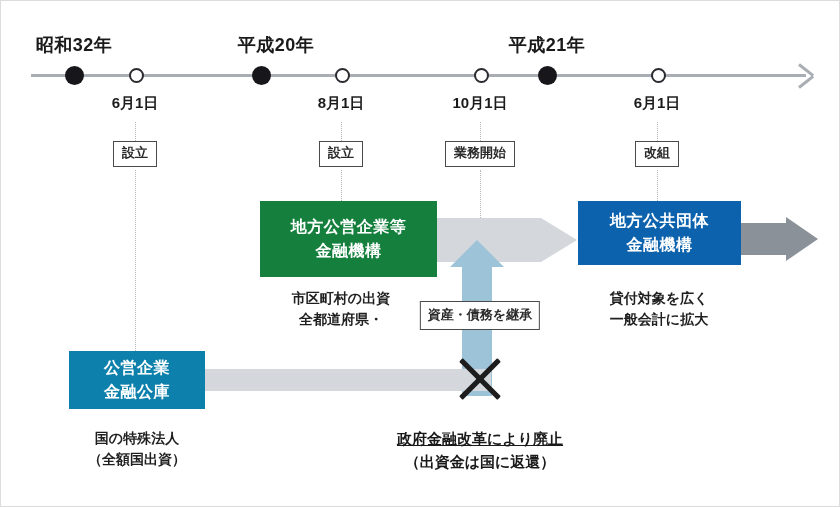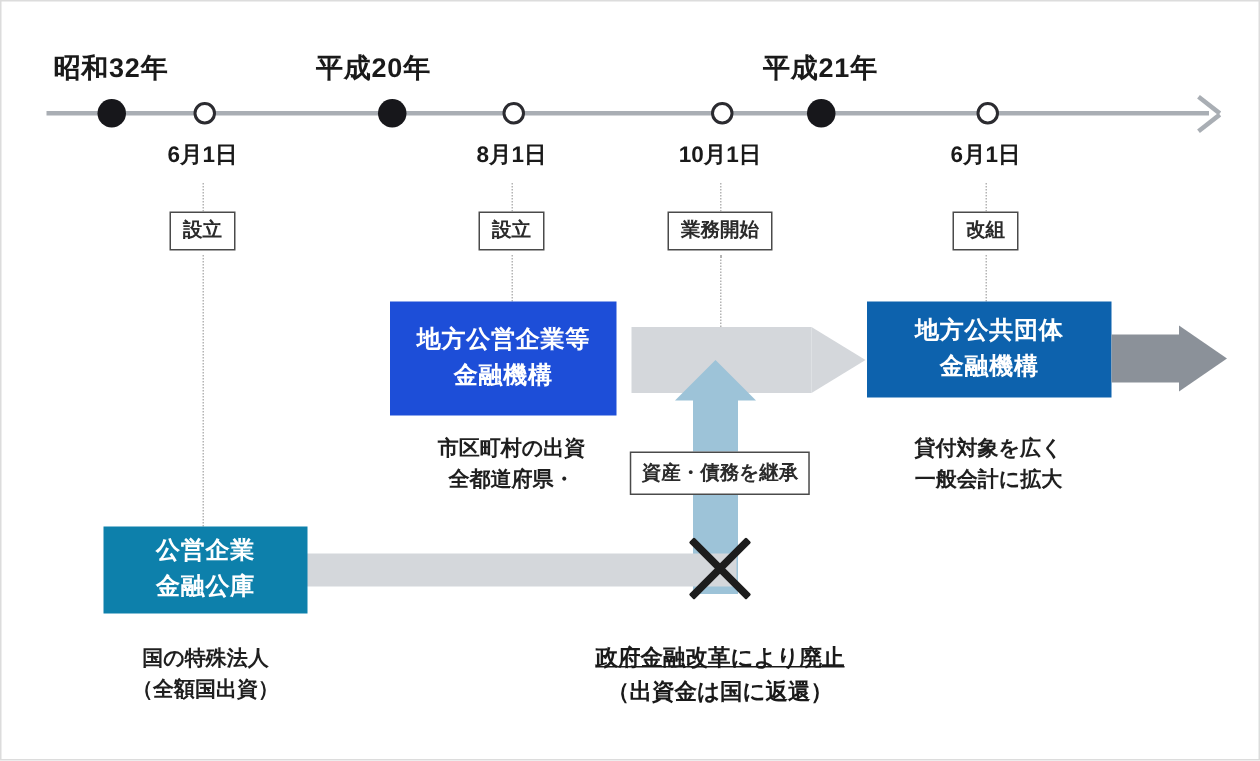--- a/index.html
+++ b/index.html
@@ -173,21 +173,21 @@
 </style>
 </head>
 <body>
 
 <div id="stage">
 
   <div class="tl-axis"></div>
   <div class="tl-arrowhead"></div>
 
   <div class="era-label" style="left:73px">昭和32年</div>
-  <div class="era-label" style="left:248px">平成20年</div>
+  <div class="era-label" style="left:275px">平成20年</div>
   <div class="era-label" style="left:546px">平成21年</div>
 
   <div class="dot-filled" style="left:73px"></div>
   <div class="dot-open" style="left:134px"></div>
   <div class="dot-filled" style="left:260px"></div>
   <div class="dot-open" style="left:340px"></div>
   <div class="dot-open" style="left:479px"></div>
   <div class="dot-filled" style="left:546px"></div>
   <div class="dot-open" style="left:656px"></div>
 
@@ -207,21 +207,21 @@
   <div class="drop" style="left:656px;top:169px;height:31px"></div>
 
   <div class="chip" style="left:134px;top:140px">設立</div>
   <div class="chip" style="left:340px;top:140px">設立</div>
   <div class="chip" style="left:479px;top:140px">業務開始</div>
   <div class="chip" style="left:656px;top:140px">改組</div>
 
   <div class="barshaft" style="left:420px;top:217px;width:120px;height:44px;background:#d4d7db;"></div>
   <div class="headright" style="left:540px;top:217px;border-left:36px solid #d4d7db;"></div>
 
-  <div class="orgbox" style="left:259px;top:200px;width:151px;height:76px;background:#1d4ed8;">
+  <div class="orgbox" style="left:259px;top:200px;width:177px;height:76px;background:#15803d;">
     <div>
       <span>地方公営企業等</span><br>
       <span>金融機構</span>
     </div>
   </div>
   <div class="orgcaption" style="left:340px;top:287px">
     <div>市区町村の出資</div>
     <div>全都道府県・</div>
   </div>
 

